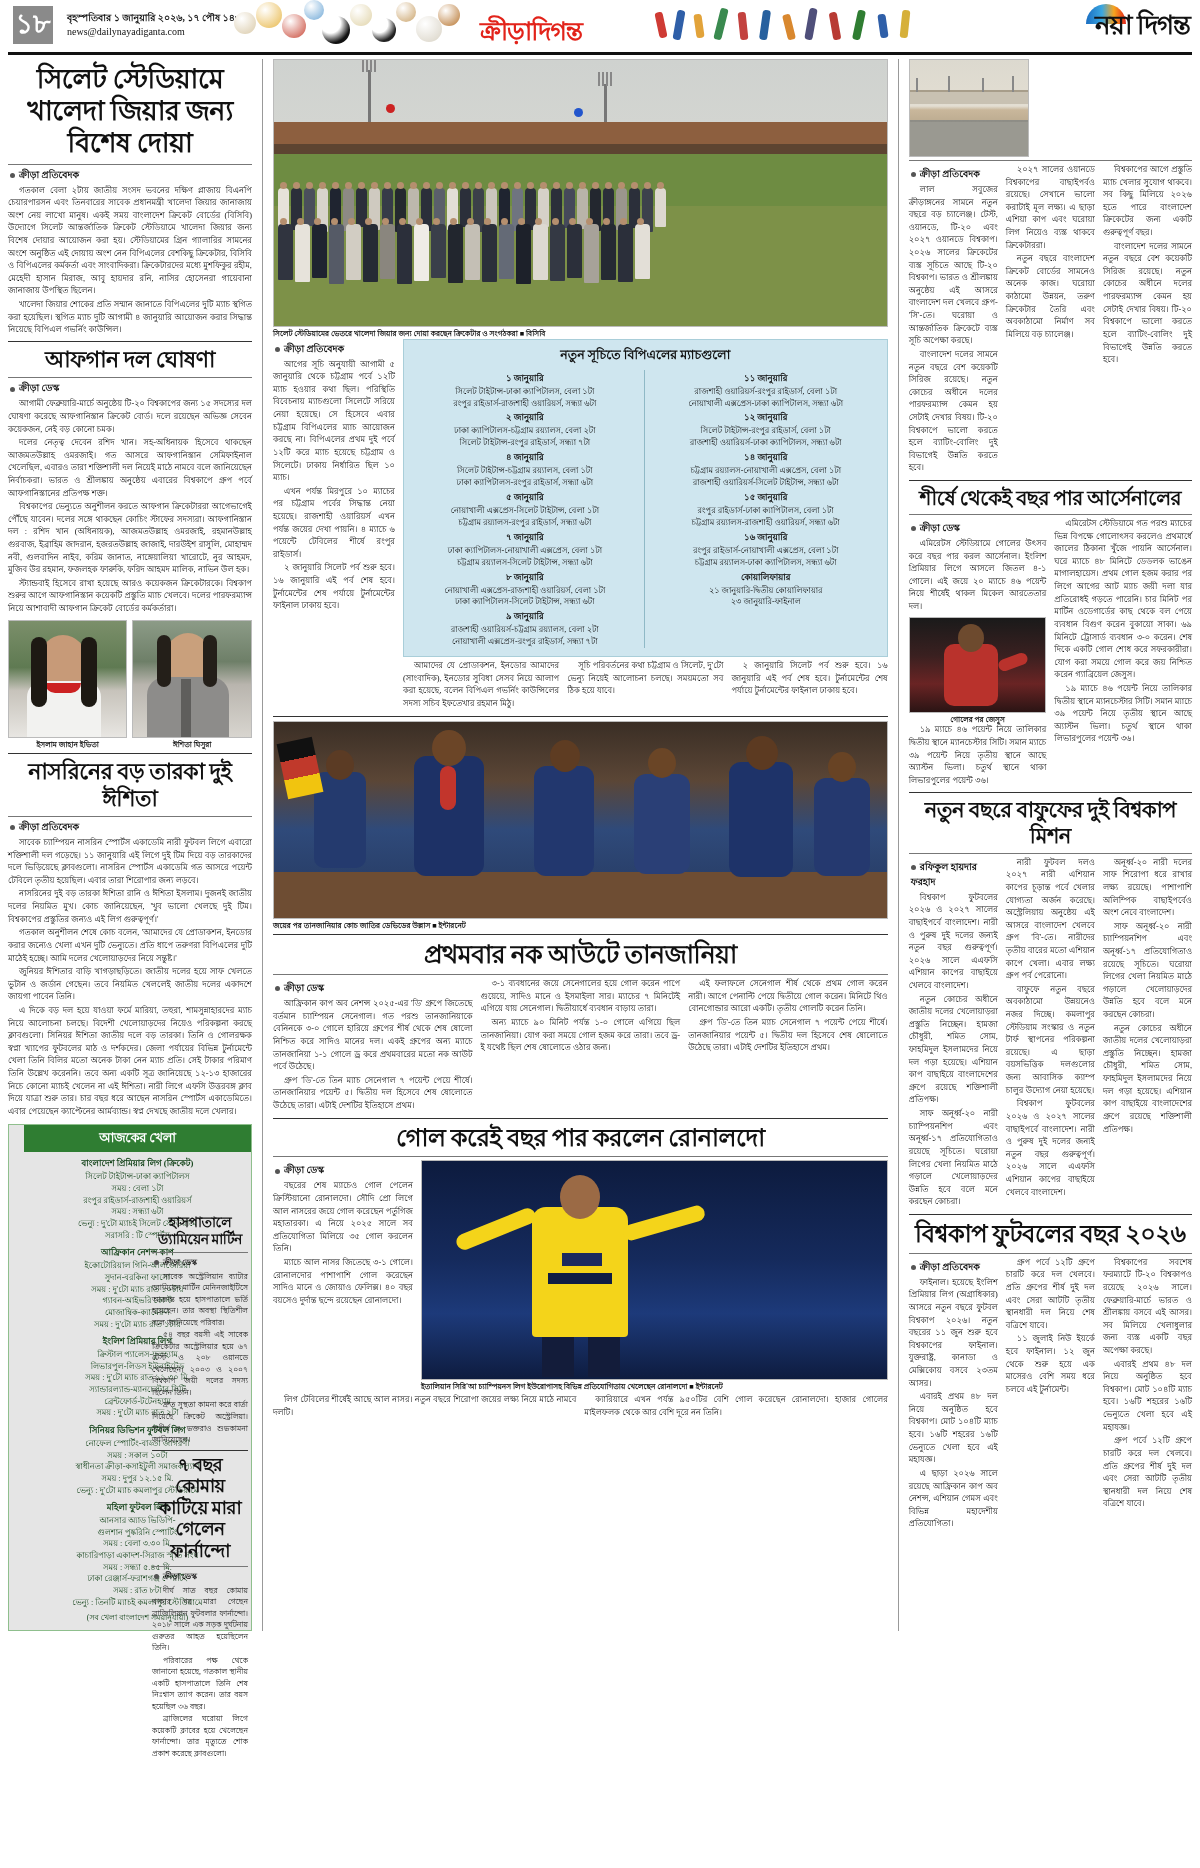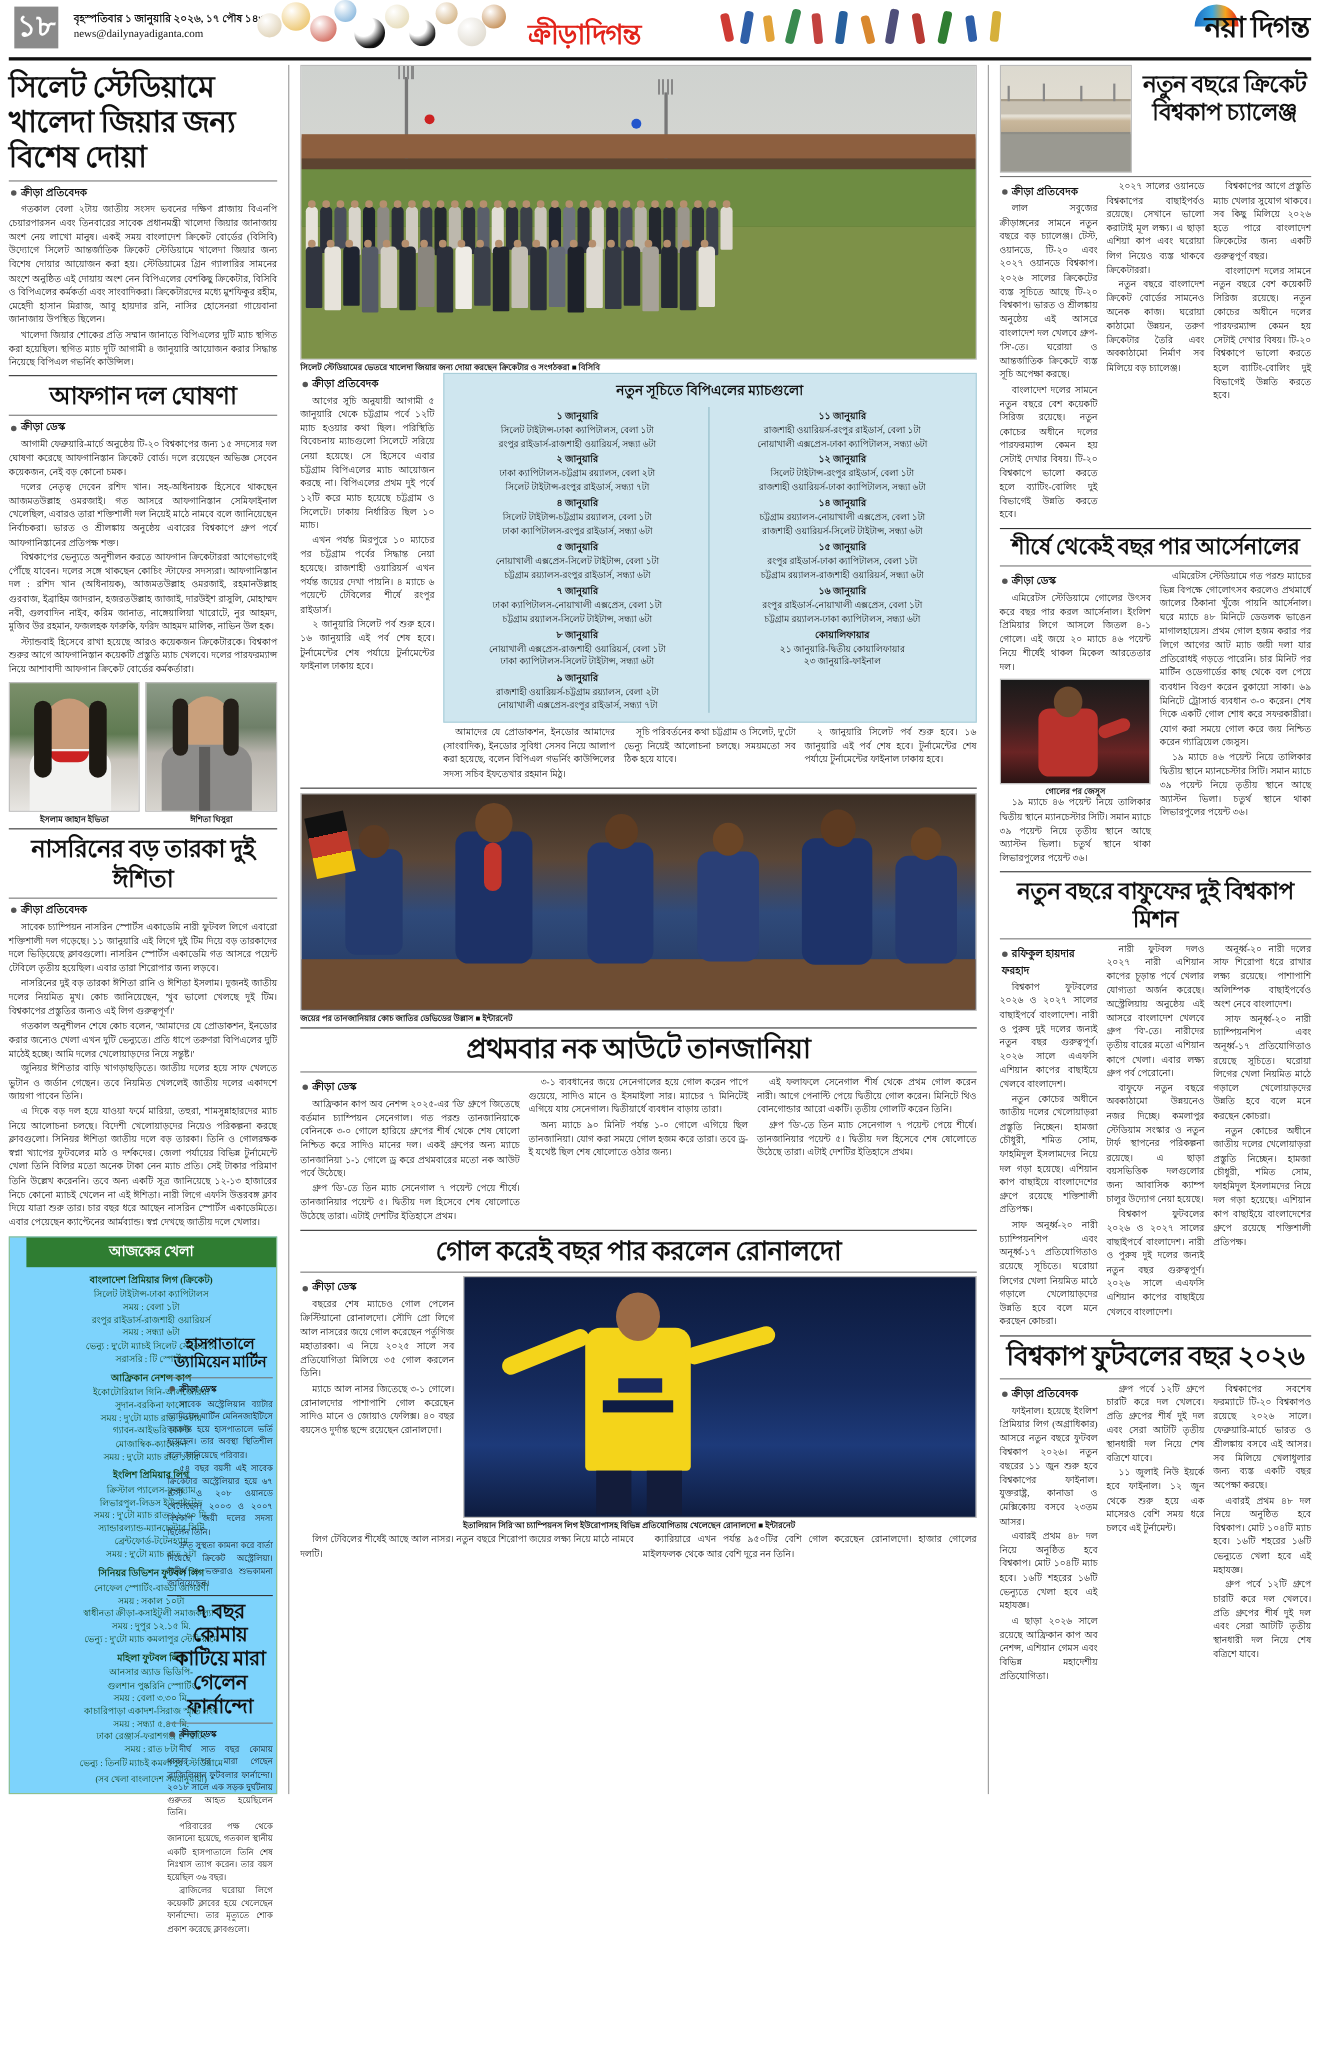--- a/index.html
+++ b/index.html
@@ -44,21 +44,21 @@
     position:absolute; right:74px; top:4px; width:40px; height:20px;
     background:linear-gradient(90deg,#1b6ec2 0%, #3aa6e0 40%, #f7a41d 70%, #e2231a 100%);
     border-radius:50% 50% 0 0 / 100% 100% 0 0;
   }
   .rule-dark { height:3px; background:#111; margin:2px 8px 0 8px; }
   
   .page { padding:4px 8px 8px 8px; }
   .hr { border-top:1px solid #333; margin:4px 0; }
   .hr-thin { border-top:1px solid #777; margin:3px 0; }
   h1.hl {
-    font-size:27px; line-height:1.18; text-align:left; font-weight:bold;
+    font-size:27px; line-height:1.18; text-align:center; font-weight:bold;
     letter-spacing:-0.5px; margin:5px 0 4px 0;
   }
   h2.hl2 {
     font-size:22px; line-height:1.2; text-align:center; font-weight:bold;
     letter-spacing:-0.5px; margin:5px 0 4px 0;
   }
   h2.hl-red {
     font-size:34px; line-height:1.1; text-align:center; font-weight:bold;
     color:#e2231a; letter-spacing:-1px; margin:6px 0 6px 0;
   }
@@ -108,21 +108,21 @@
     background:#cfe6ef; border:1px solid #a9ced9; padding:6px 8px 8px 8px;
   }
   .sched-title { text-align:center; font-size:12.5px; font-weight:bold; margin-bottom:4px; }
   .sched-cols { display:flex; gap:8px;justify-content:flex-end; }
   .sched-col { flex:1; }
   .sched-col.left { border-right:1px solid #8fb9c6; padding-right:6px; }
   .sched-date { text-align:center; font-size:8.6px; font-weight:bold; margin-top:2px; }
   .sched-match { text-align:center; font-size:8.2px; line-height:1.45; }
   
   .green-box {
-    background:#7dd3fc; border:1px solid #8fbf8d; padding:0 0 6px 15px;
+    background:#e5e5e5; border:1px solid #8fbf8d; padding:0 0 6px 15px;
   }
   .green-head {
     background:#2f7d32; color:#fff; text-align:center; font-size:13px;
     font-weight:bold; padding:3px 0; letter-spacing:-0.3px;
   }
   .gb-sec { text-align:center; font-size:8.6px; font-weight:bold; margin-top:5px; color:#14431a;}
   .gb-line { text-align:center; font-size:8.2px; line-height:1.42; color:#14431a;}
   .gb-note { text-align:center; font-size:7.8px; margin-top:3px; color:#14431a;}
   
   .cols2 { display:flex; gap:8px; }
@@ -502,23 +502,20 @@
       <div style="width:120px;">
         <div class="photo scene-stadium" style="height:98px;">
           <div class="roof" style="top:30px;"></div>
           <div style="position:absolute;left:6px;top:18px;width:2px;height:14px;background:#888;"></div>
           <div style="position:absolute;left:38px;top:16px;width:2px;height:16px;background:#888;"></div>
           <div style="position:absolute;left:72px;top:18px;width:2px;height:14px;background:#888;"></div>
           <div style="position:absolute;left:102px;top:16px;width:2px;height:16px;background:#888;"></div>
           <div style="position:absolute;left:0;right:0;top:62px;height:36px;background:#9a9991;"></div>
         </div>
       </div>
-      <div style="flex:1;">
-        <h2 class="hl2" style="font-size:21px;margin-top:6px;">নতুন বছরে ক্রিকেট বিশ্বকাপ চ্যালেঞ্জ</h2>
-      </div>
     </div>
     <div class="hr-thin"></div>
     <div class="cols3">
       <div class="col">
         <div class="byline">ক্রীড়া প্রতিবেদক</div>
         <p class="body">লাল সবুজের ক্রীড়াঙ্গনের সামনে নতুন বছরে বড় চ্যালেঞ্জ। টেস্ট, ওয়ানডে, টি-২০ এবং ২০২৭ ওয়ানডে বিশ্বকাপ। ২০২৬ সালের ক্রিকেটের ব্যস্ত সূচিতে আছে টি-২০ বিশ্বকাপ। ভারত ও শ্রীলঙ্কায় অনুষ্ঠেয় এই আসরে বাংলাদেশ দল খেলবে গ্রুপ-'সি'-তে। ঘরোয়া ও আন্তর্জাতিক ক্রিকেটে ব্যস্ত সূচি অপেক্ষা করছে।</p>
         <p class="body">বাংলাদেশ দলের সামনে নতুন বছরে বেশ কয়েকটি সিরিজ রয়েছে। নতুন কোচের অধীনে দলের পারফরম্যান্স কেমন হয় সেটাই দেখার বিষয়। টি-২০ বিশ্বকাপে ভালো করতে হলে ব্যাটিং-বোলিং দুই বিভাগেই উন্নতি করতে হবে।</p>
       </div>
       <div class="col">
         <p class="body">২০২৭ সালের ওয়ানডে বিশ্বকাপের বাছাইপর্বও রয়েছে। সেখানে ভালো করাটাই মূল লক্ষ্য। এ ছাড়া এশিয়া কাপ এবং ঘরোয়া লিগ নিয়েও ব্যস্ত থাকবে ক্রিকেটাররা।</p>

